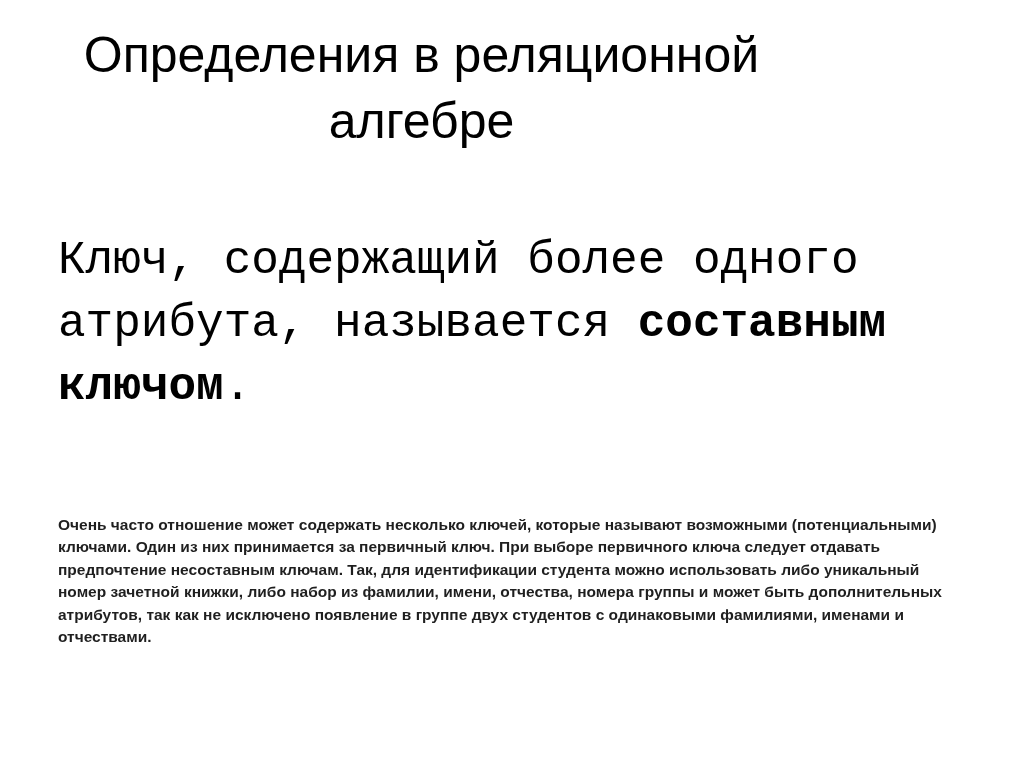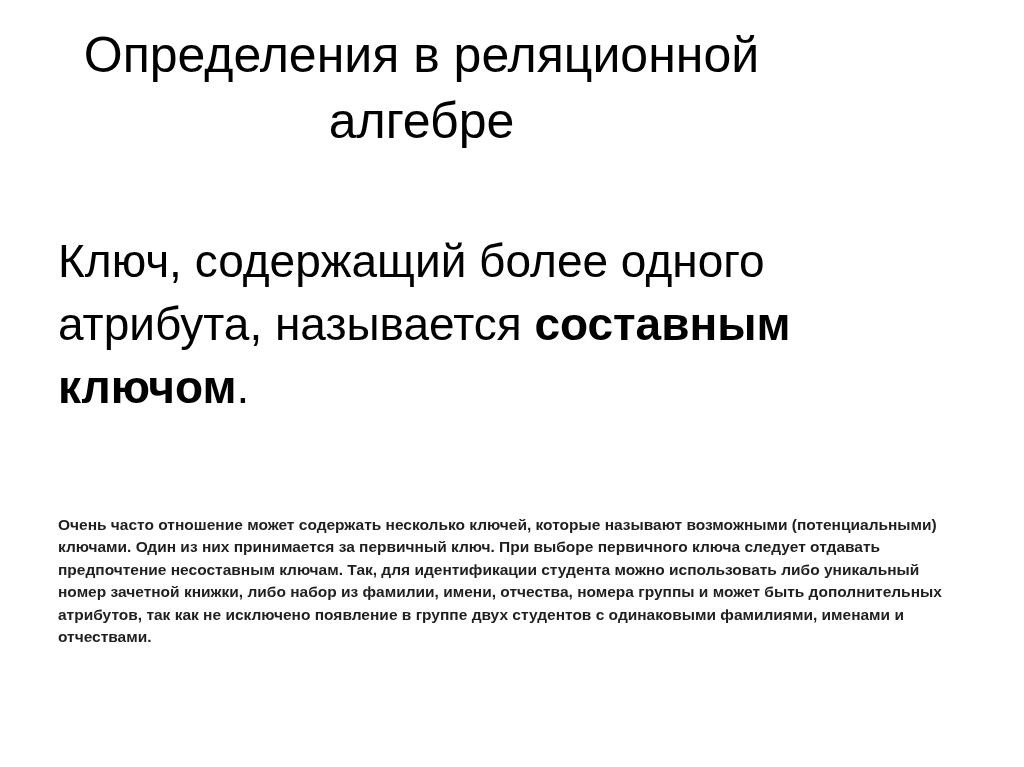--- a/index.html
+++ b/index.html
@@ -43,20 +43,21 @@
   }
   .definition {
     position: absolute;
     left: 58px;
     top: 184px;
     width: 830px;
     font-size: 46px;
     line-height: 63px;
     font-weight: 400;
     color: var(--body-text);
+    font-family: Liberation Mono, monospace;
   }
   .definition .bold-term {
     font-weight: 700;
   }
   .note {
     position: absolute;
     left: 58px;
     top: 498px;
     width: 900px;
     font-size: 15.5px;

